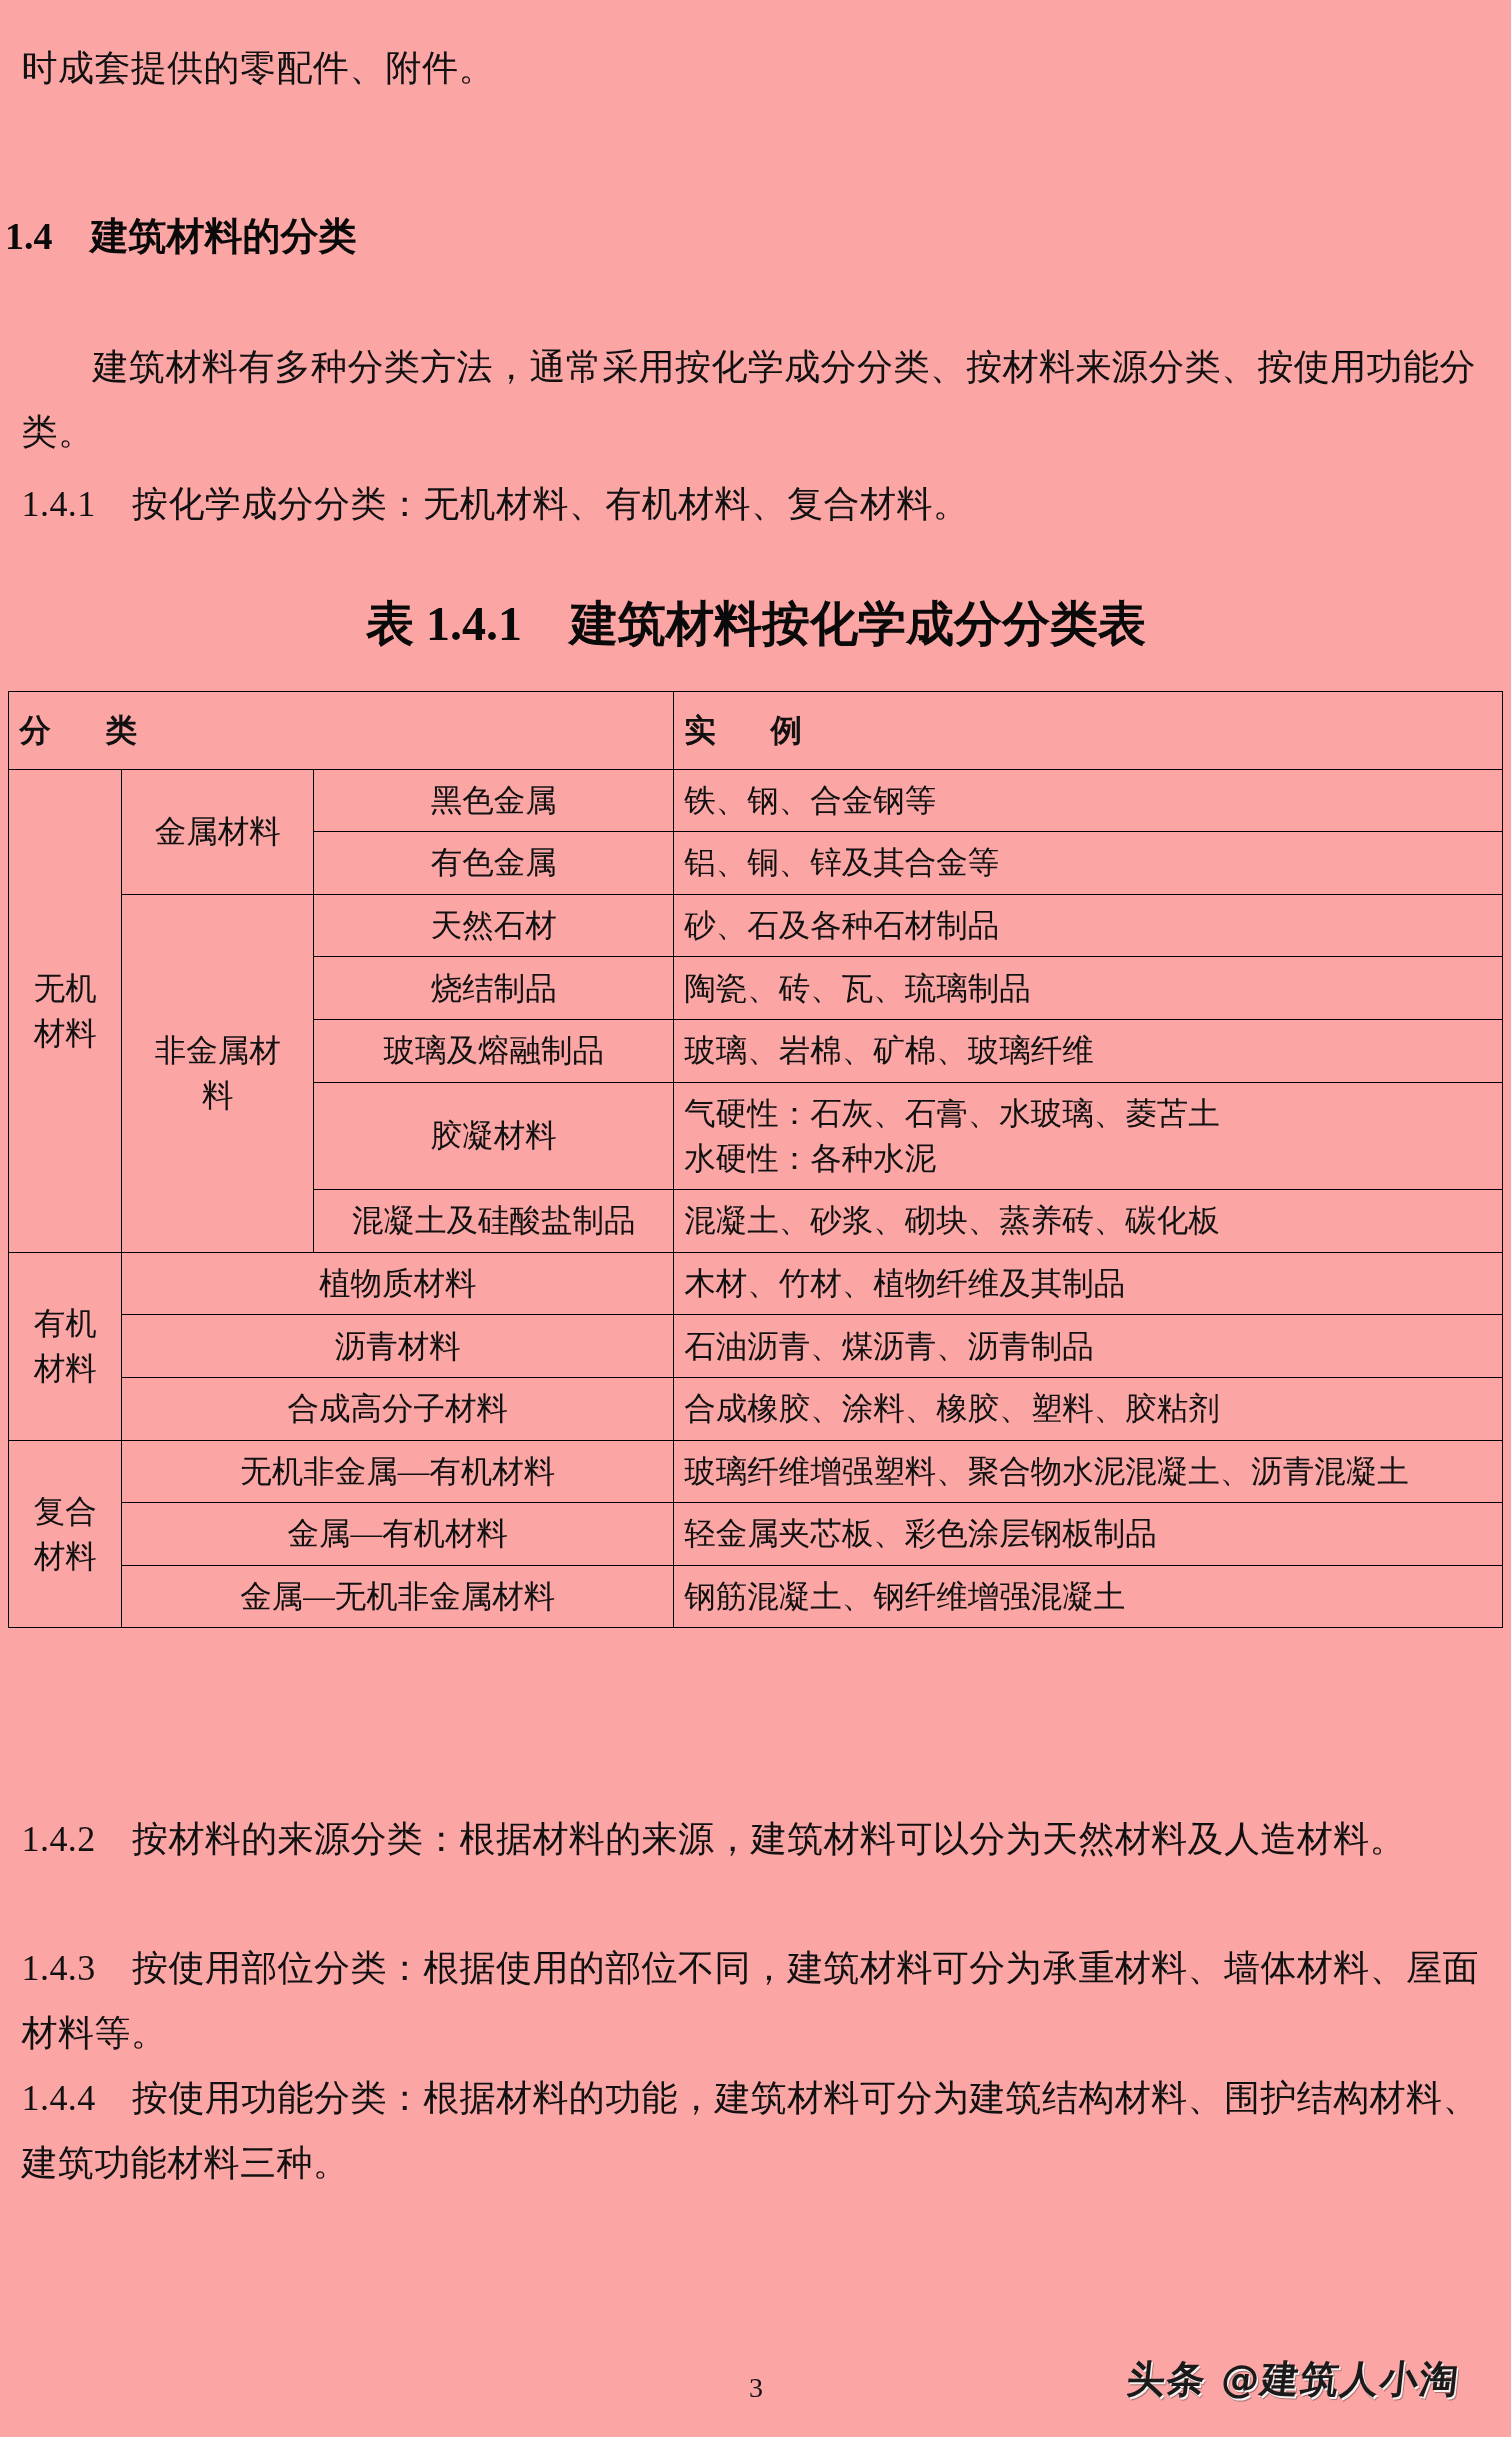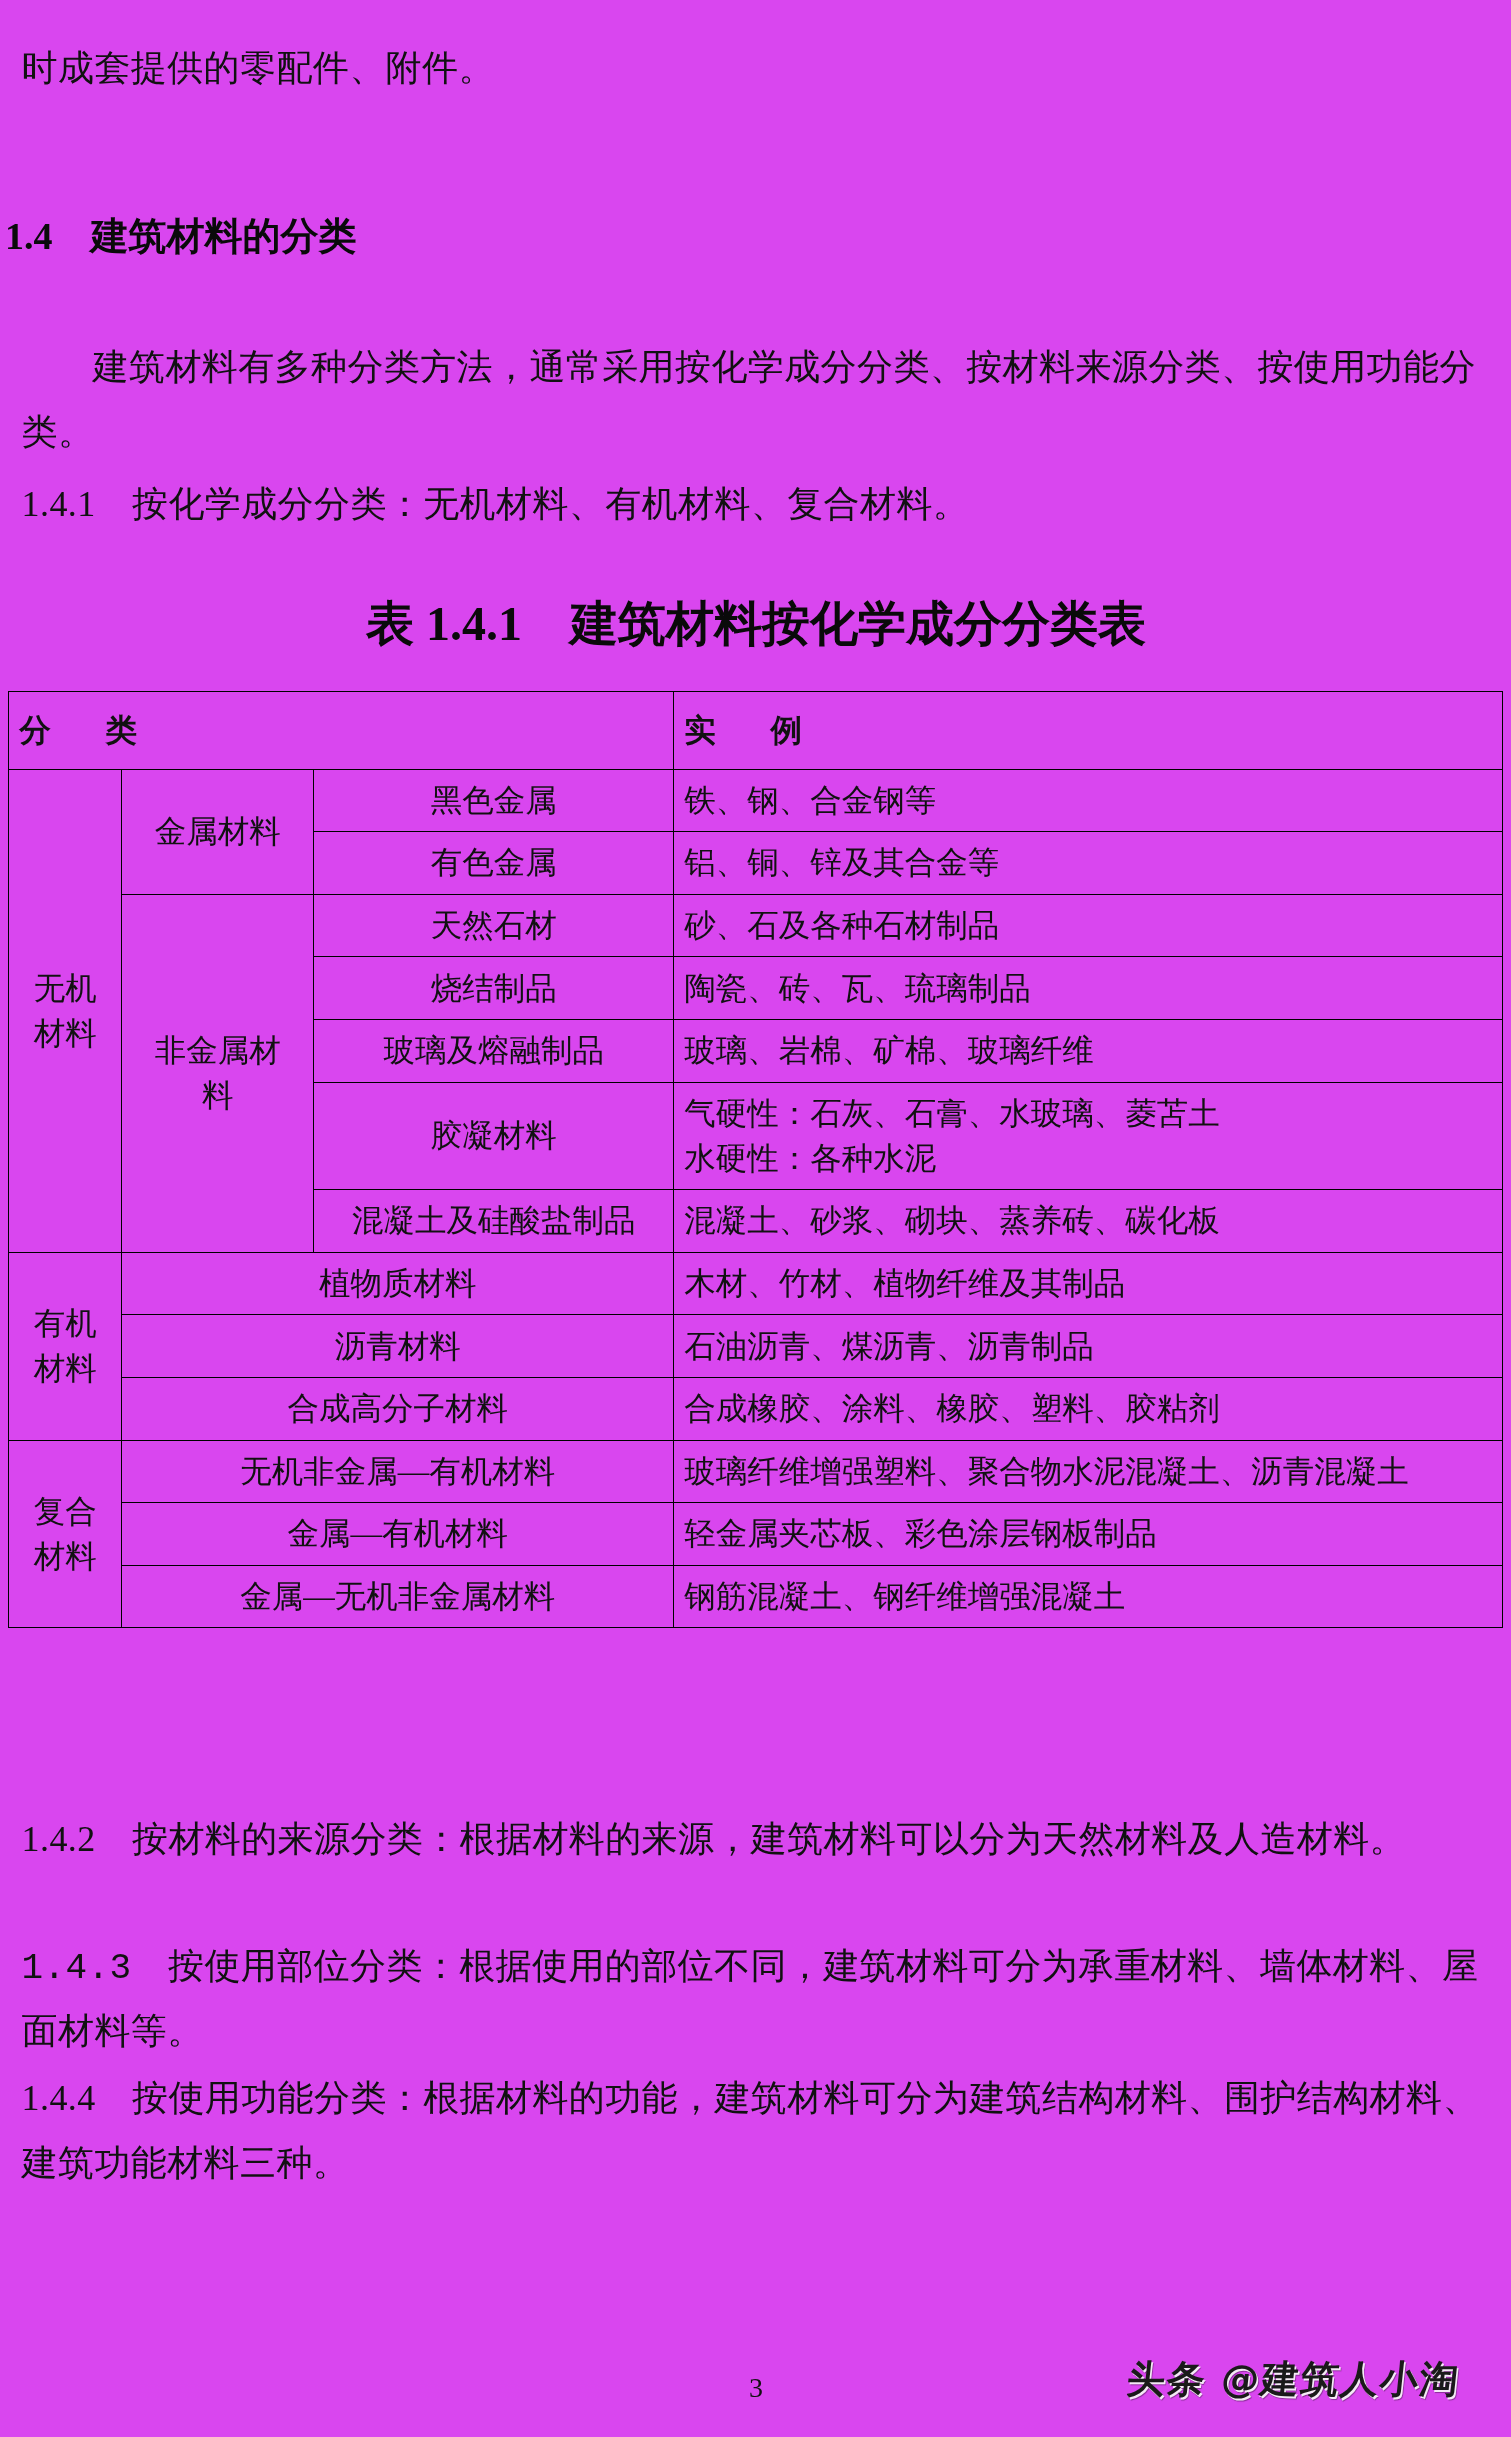--- a/index.html
+++ b/index.html
@@ -13,21 +13,21 @@
     position: relative;
     font-family: "Liberation Serif", "DejaVu Serif", serif;
     color: #0a0a0a;
     overflow: hidden;
   }
   .page {
     position: absolute;
     left: 0; top: 0;
     width: 1512px;
     height: 2438px;
-    background: #d946ef;
+    background: #fca5a5;
   }
 
   
   .para {
     position: absolute;
     font-size: 36px;
     line-height: 65px;
     letter-spacing: 0.4px;
     color: #111111;
     white-space: pre-wrap;
@@ -205,21 +205,21 @@
         <tr>
           <td class="c-ctr" colspan="2">金属—无机非金属材料</td>
           <td class="c-left">钢筋混凝土、钢纤维增强混凝土</td>
         </tr>
       </tbody>
     </table>
   </div>
 
   <div class="para" style="left:21.6px; top:1807px; width:1461px;">1.4.2　按材料的来源分类：根据材料的来源，建筑材料可以分为天然材料及人造材料。</div>
 
-  <div class="para" style="left:21.6px; top:1936px; width:1461px;font-family:Liberation Mono, monospace;">1.4.3　按使用部位分类：根据使用的部位不同，建筑材料可分为承重材料、墙体材料、屋面材料等。</div>
+  <div class="para" style="left:21.6px; top:1936px; width:1461px;">1.4.3　按使用部位分类：根据使用的部位不同，建筑材料可分为承重材料、墙体材料、屋面材料等。</div>
 
   <div class="para" style="left:21.6px; top:2066px; width:1461px;">1.4.4　按使用功能分类：根据材料的功能，建筑材料可分为建筑结构材料、围护结构材料、建筑功能材料三种。</div>
 
   <div class="page-num">3</div>
 
   <div class="watermark">
     <span class="watermark-text">头条 @建筑人小淘</span>
   </div>
 
 </div>

